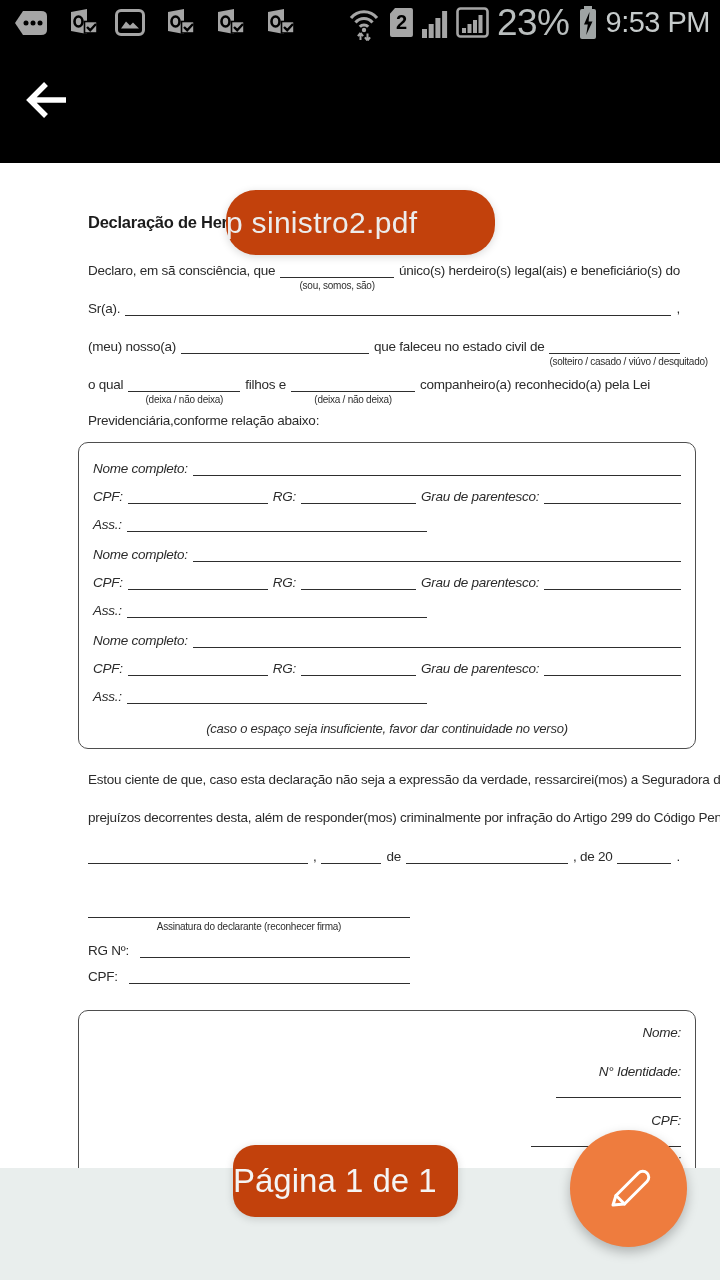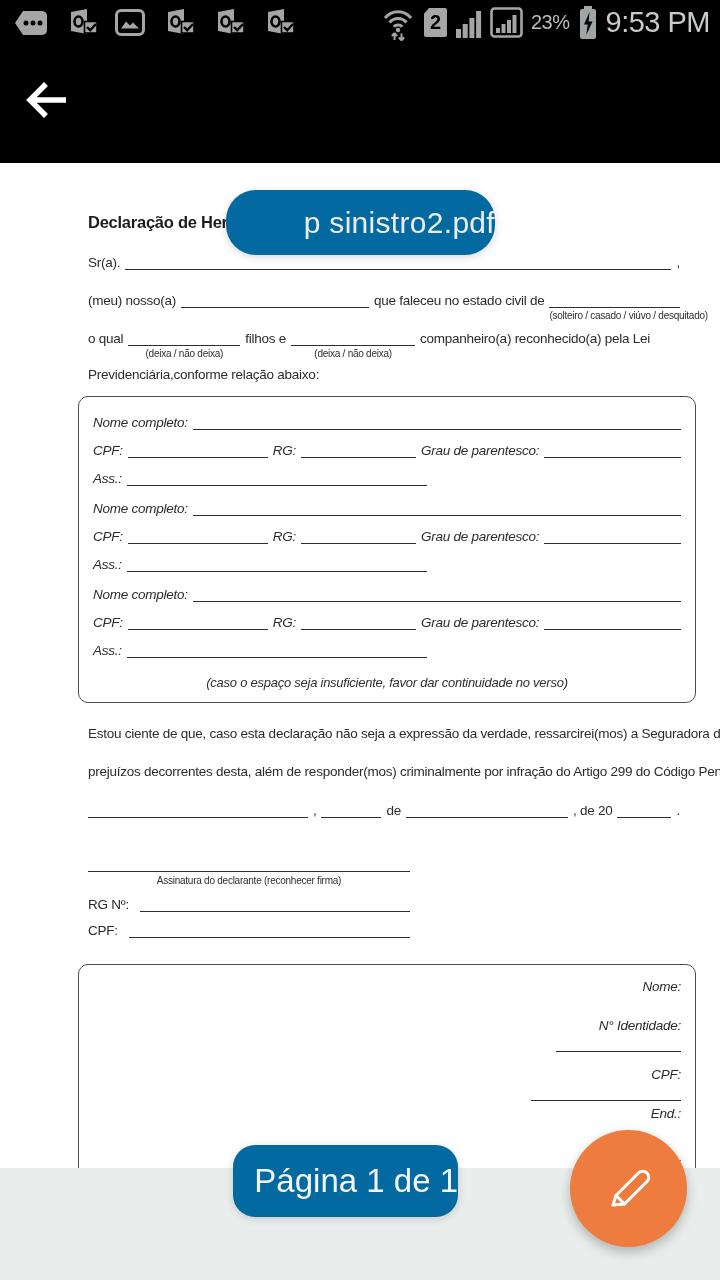--- a/index.html
+++ b/index.html
@@ -9,21 +9,21 @@
   }
 
   
   .status-bar {
     position:absolute; top:0; left:0; width:720px; height:45px; background:#000;
     display:flex; align-items:center; justify-content:space-between;
     padding:0 10px; box-sizing:border-box;
   }
   .sb-left { display:flex; align-items:center; gap:17px; padding-left:4px; }
   .sb-right { display:flex; align-items:center; gap:8px; }
-  .sb-text { color:#b9bebe; font-size:20px; letter-spacing:-0.5px; }
+  .sb-text { color:#b9bebe; font-size:37px; letter-spacing:-0.5px; }
   .sb-time { color:#c6cbcb; font-size:29px; letter-spacing:-0.5px; }
   .sim {
     width:23px; height:29px; background:#a6a6a6; color:#000;
     font-size:20px; font-weight:bold; display:flex; align-items:center; justify-content:center;
     clip-path:polygon(0 20%, 22% 0, 100% 0, 100% 100%, 0 100%); border-radius:2px;
   }
 
   
   .app-header { position:absolute; top:45px; left:0; width:720px; height:118px; background:#000; }
   .back-btn { position:absolute; left:24px; top:34px; width:46px; height:42px; cursor:pointer; }
@@ -72,21 +72,21 @@
   .wit-title { font-weight:bold; font-size:13.5px; margin-bottom:17px; }
   .wit-row { display:flex; align-items:flex-end; gap:5px; margin-bottom:15px;flex-direction:column; }
   .wit-block + .wit-block { margin-top:23px; }
   .blank-id { width:125px; } .blank-wcpf { width:150px; }
 
   
   .bottom-strip { position:absolute; top:1168px; left:0; width:720px; height:112px; background:#e9eeed; }
 
   
   .toast {
-    position:absolute; background:#0369a1; display:flex; align-items:center; justify-content:flex-end;
+    position:absolute; background:#c2410c; display:flex; align-items:center; justify-content:flex-start;
     color:#ececec; box-shadow:0 2px 8px rgba(0,0,0,0.15); z-index:5;
   }
   .toast-file { left:226px; top:190px; width:269px; height:65px; border-radius:30px; font-size:30px; font-weight:300; letter-spacing:0.3px; }
   .toast-page { left:233px; top:1145px; width:225px; height:72px; border-radius:22px; font-size:33px; font-weight:300; color:#f4f4f4; }
 
   .fab {
     position:absolute; left:570px; top:1130px; width:117px; height:117px; border-radius:50%;
     background:#ee7c3e; display:flex; align-items:center; justify-content:center;
     box-shadow:0 5px 12px rgba(0,0,0,0.25); z-index:6; cursor:pointer;
   }
@@ -168,20 +168,27 @@
 
 <div class="app-header">
   <svg class="back-btn" viewBox="0 0 46 42">
     <path d="M42 21 H8 M22 5 L6 21 L22 37" fill="none" stroke="#fff" stroke-width="5.5"></path>
   </svg>
 </div>
 
 <div class="doc-viewport">
   <div class="doc-title">Declaração de Herdeiros</div>
 
+  <div class="line l1">
+    <span>Declaro, em sã consciência, que</span>
+    <span class="blank grow">
+        <span class="hint">(sou, somos, são)</span>
+      </span>
+    <span>único(s) herdeiro(s) legal(ais) e beneficiário(s) do</span>
+  </div>
 
   <div class="line l2">
     <span>Sr(a).</span>
     <span class="blank grow"></span>
     <span>,</span>
   </div>
 
   <div class="line l3">
     <span>(meu) nosso(a)</span>
     <span class="blank" style="width:188px"></span>

